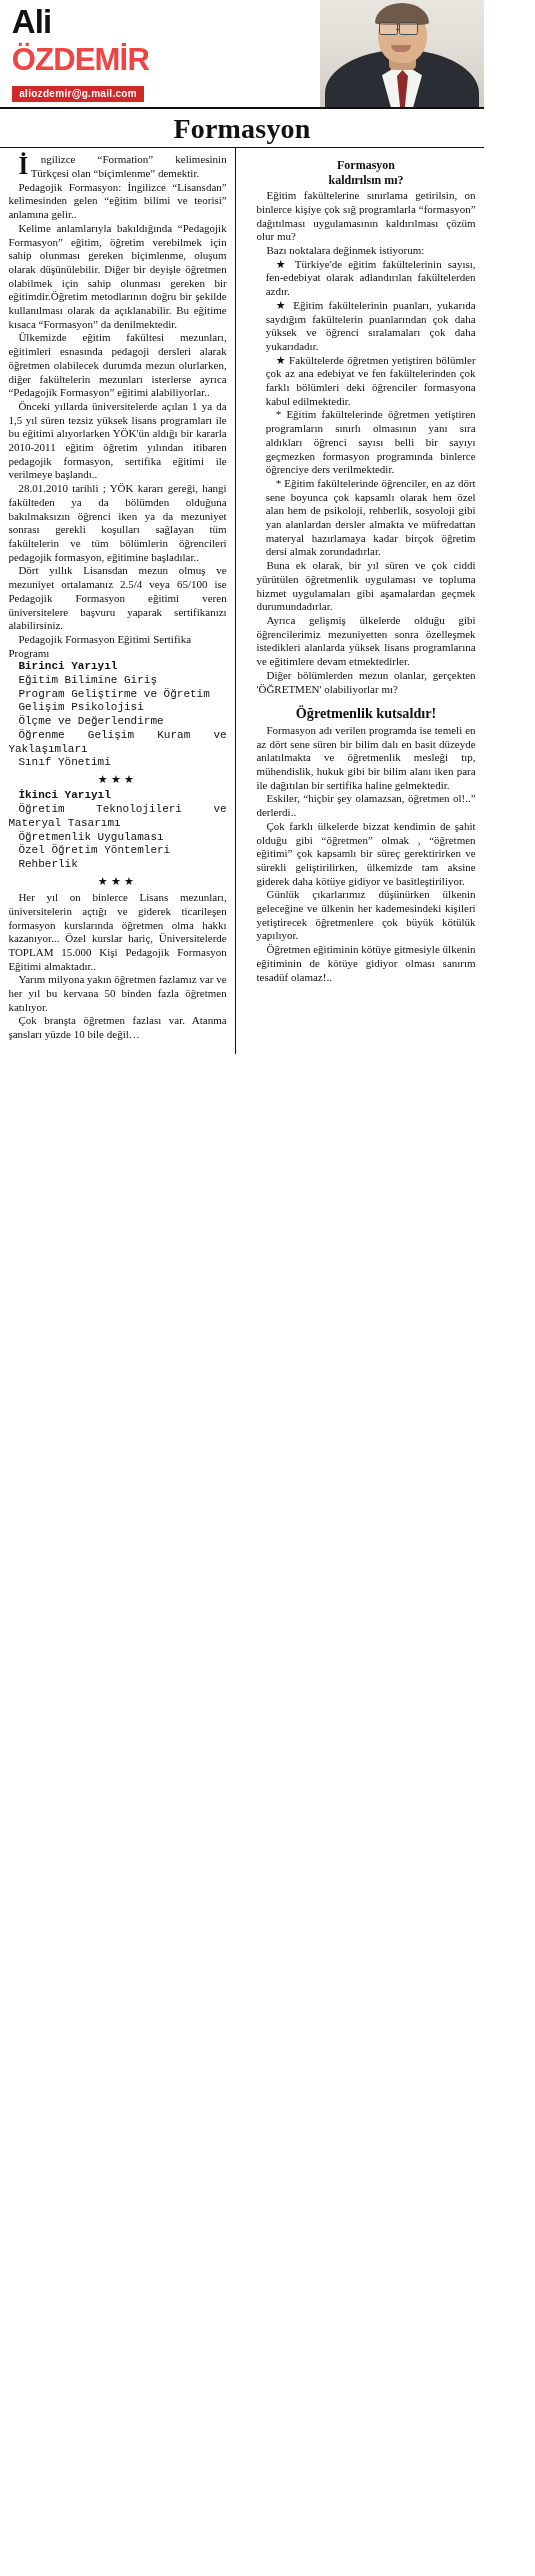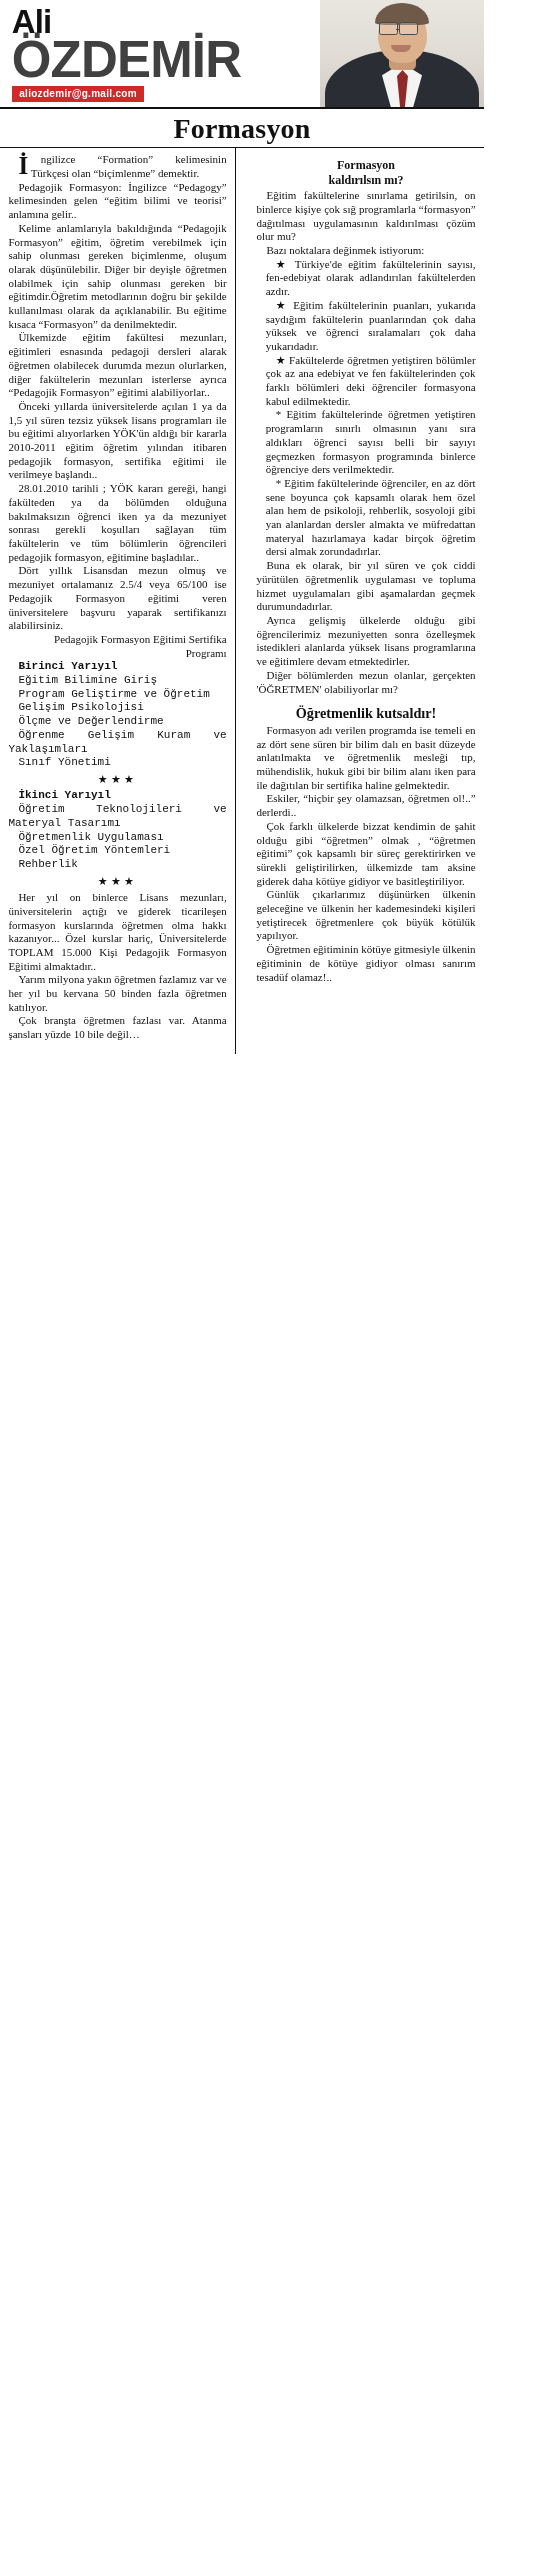--- a/index.html
+++ b/index.html
@@ -35,24 +35,24 @@
     font-family: "Liberation Sans", sans-serif;
     font-weight: bold;
     font-size: 33px;
     line-height: 33px;
     letter-spacing: -0.8px;
     color: #111;
   }
   .author-last {
     font-family: "Liberation Sans", sans-serif;
     font-weight: bold;
-    font-size: 51px;
+    font-size: 31px;
     line-height: 40px;
     letter-spacing: -0.8px;
-    color: #404040;
+    color: #ef4444;
     margin-top: 1.7px;
   }
   .author-email {
     display: inline-block;
     margin: 6.7px 0 0 11.7px;
     background: #cf2a27;
     color: #fff;
     font-family: "Liberation Sans", sans-serif;
     font-size: 10px;
     font-weight: bold;
@@ -204,21 +204,21 @@
     font-size: 12px;
     line-height: 14.2px;
     text-align: center;
     margin: 5px 0 2.5px 0;
   }
   .subhead.big {
     font-size: 14.2px;
     line-height: 16px;
     margin: 8.4px 0 3.3px 0;
   }
-  .center { text-align: right; text-indent: 0; }
+  .center { text-align: left; text-indent: 0; }
   .bold { font-weight: bold; }
 
   .stars {
     text-align: center;
     letter-spacing: 3.3px;
     font-size: 11px;
     margin: 3.3px 0 2.5px 0;
     color: #111;
   }
 
@@ -260,21 +260,21 @@
       <div class="mouth"></div>
     </div>
   </div>
 
   <div class="main-title">Formasyon</div>
 
   <div class="cols">
 
     <div class="col left">
       <p class="dropcap">İngilizce “Formation” kelimesinin Türkçesi olan “biçimlenme” demektir.</p>
-      <p>Pedagojik Formasyon: İngilizce “Pedagogy” kelimesinden gelen “eğitim bilimi ve teorisi” anlamına gelir..</p>
+      <p>Pedagojik Formasyon: İngilizce “Lisansdan” kelimesinden gelen “eğitim bilimi ve teorisi” anlamına gelir..</p>
       <p>Kelime anlamlarıyla bakıldığında “Pedagojik Formasyon” eğitim, öğretim verebilmek için sahip olunması gereken biçimlenme, oluşum olarak düşünülebilir. Diğer bir deyişle öğretmen olabilmek için sahip olunması gereken bir eğitimdir.Öğretim metodlarının doğru bir şekilde kullanılması olarak da açıklanabilir. Bu eğitime kısaca “Formasyon” da denilmektedir.</p>
       <p>Ülkemizde eğitim fakültesi mezunları, eğitimleri esnasında pedagoji dersleri alarak öğretmen olabilecek durumda mezun olurlarken, diğer fakültelerin mezunları isterlerse ayrıca “Pedagojik Formasyon” eğitimi alabiliyorlar..</p>
       <p>Önceki yıllarda üniversitelerde açılan 1 ya da 1,5 yıl süren tezsiz yüksek lisans programları ile bu eğitimi alıyorlarken YÖK'ün aldığı bir kararla 2010-2011 eğitim öğretim yılından itibaren pedagojik formasyon, sertifika eğitimi ile verilmeye başlandı..</p>
       <p>28.01.2010 tarihli ; YÖK kararı gereği, hangi fakülteden ya da bölümden olduğuna bakılmaksızın öğrenci iken ya da mezuniyet sonrası gerekli koşulları sağlayan tüm fakültelerin ve tüm bölümlerin öğrencileri pedagojik formasyon, eğitimine başladılar..</p>
       <p>Dört yıllık Lisansdan mezun olmuş ve mezuniyet ortalamanız 2.5/4 veya 65/100 ise Pedagojik Formasyon eğitimi veren üniversitelere başvuru yaparak sertifikanızı alabilirsiniz.</p>
       <p class="center">Pedagojik Formasyon Eğitimi Sertifika Programı</p>
 
       <p class="listline bold">Birinci Yarıyıl</p>
       <p class="listline">Eğitim Bilimine Giriş</p>
       <p class="listline">Program Geliştirme ve Öğretim</p>

